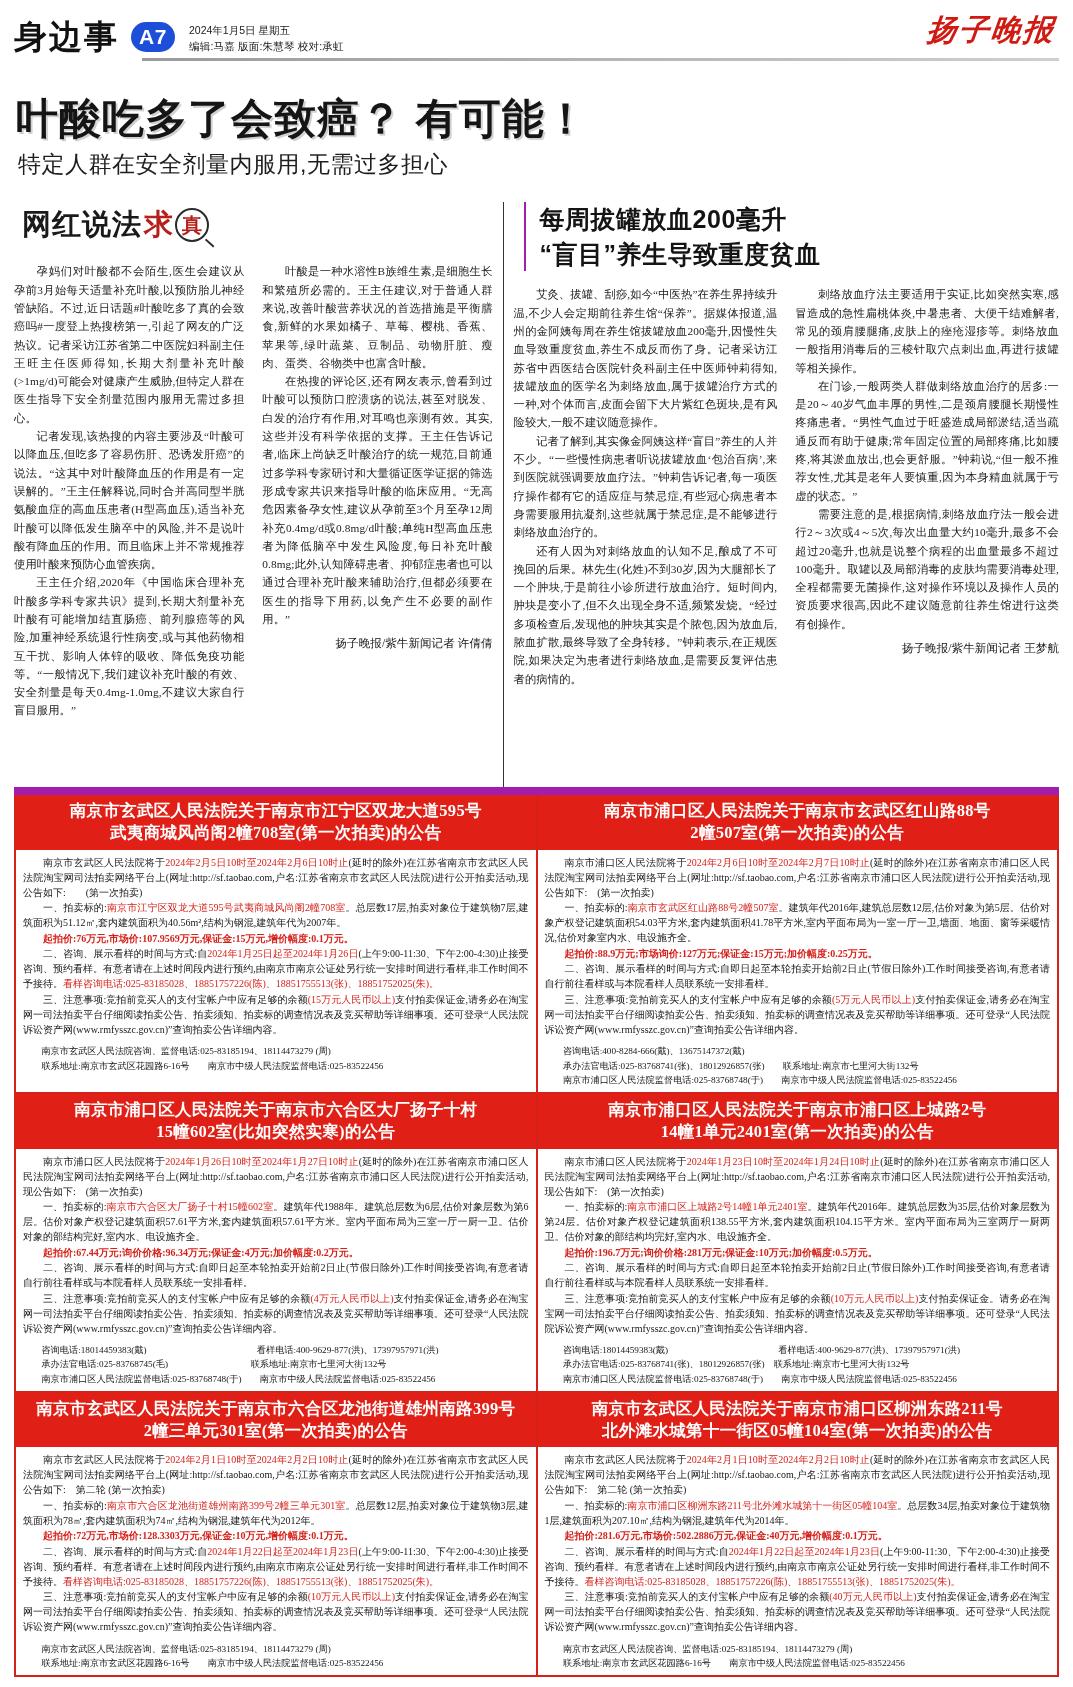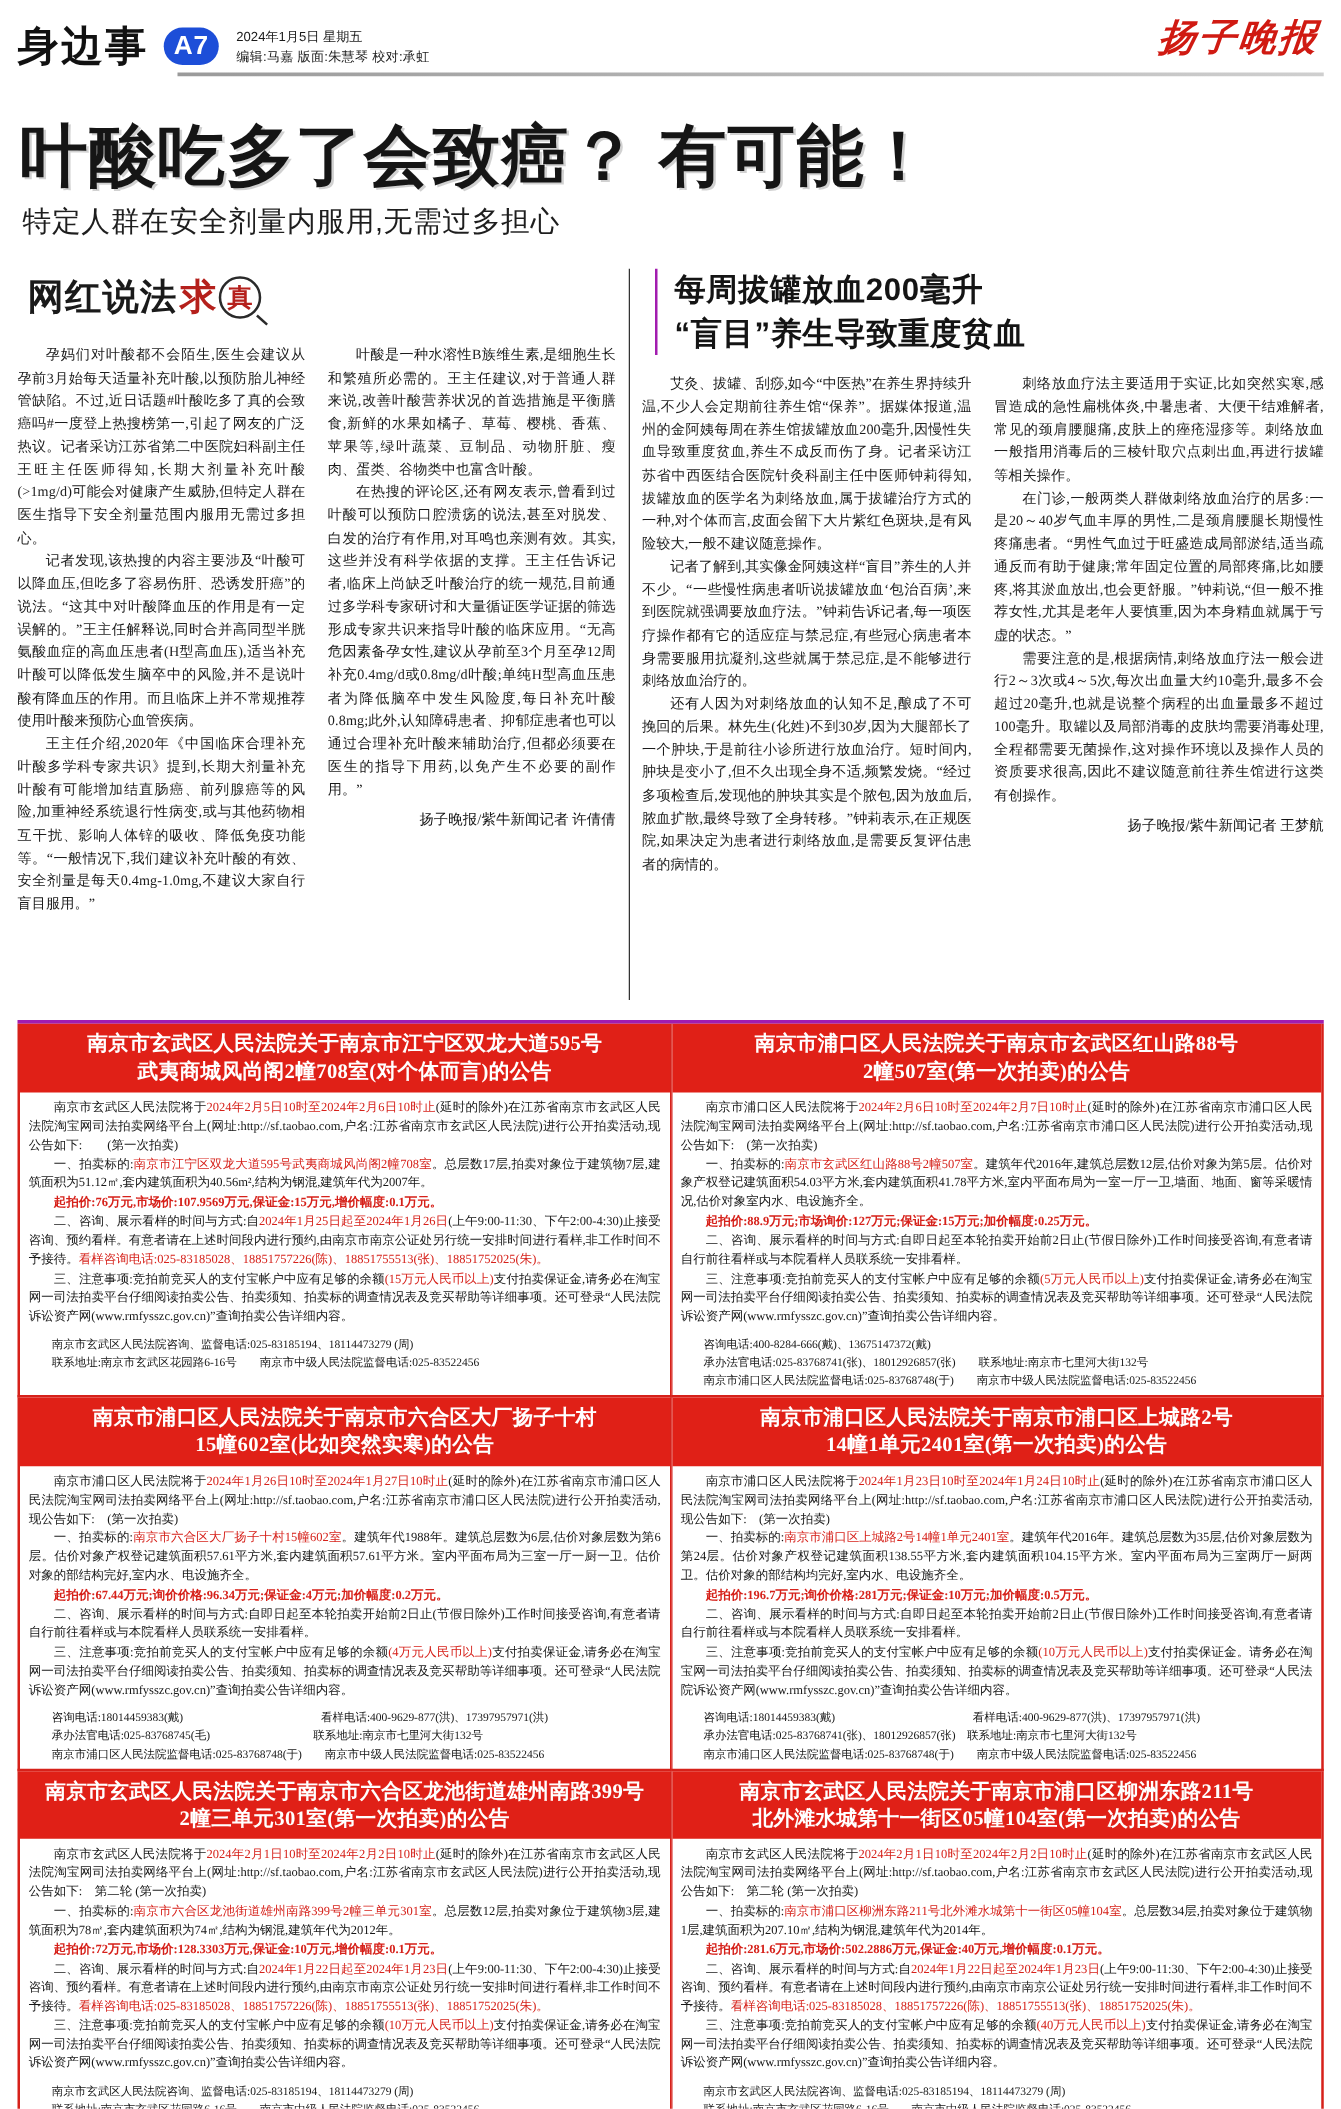--- a/index.html
+++ b/index.html
@@ -35,21 +35,21 @@
     font-size:30px;font-weight:700;color:#d01a12;
     font-style:italic;letter-spacing:2px;
     transform:skewX(-6deg);
   }
   .mh-rule{position:absolute;left:128px;right:0;top:58px;height:3px;
     background:linear-gradient(to right,#9a9a9a,#cfcfcf);}
 
   
   .headline{
     font-family:"Liberation Sans","DejaVu Sans",sans-serif;
-    font-weight:700;font-size:54px;line-height:1.08;letter-spacing:1px;
+    font-weight:700;font-size:42px;line-height:1.08;letter-spacing:1px;
     margin:20px 0 0 2px;color:#151515;
     text-shadow:2px 2px 0 rgba(0,0,0,0.18);
   }
   .subhead{
     font-family:"Liberation Sans","DejaVu Sans",sans-serif;
     font-size:23px;font-weight:400;letter-spacing:0.5px;margin:8px 0 0 4px;color:#1e1e1e;
   }
 
   
   .articles{display:flex;margin-top:22px;height:585px;}
@@ -88,22 +88,22 @@
     color:#1b1b1b;letter-spacing:0.1px;
   }
   .bodytext p{margin:0;text-indent:2em;}
   .byline{
     font-family:"Liberation Serif","DejaVu Serif",serif;
     font-size:11.5px;text-align:right;margin-top:6px;color:#141414;
   }
   .byline b{font-weight:400;}
 
   
-  .notices{display:grid;grid-template-columns:1fr 1fr;gap:0;margin-top:16px;
-    border-top:3px solid #a21caf;}
+  .notices{display:grid;grid-template-columns:1fr 1fr;gap:0;
+    border-top:8px solid #a21caf;}
   .notice{border:2px solid #d6211a;border-top:none;box-sizing:border-box;padding:0;}
   .notice:nth-child(odd){border-right:1px solid #d6211a;}
   .notice:nth-child(even){border-left:1px solid #d6211a;}
   .n-head{
     background:#e02017;color:#fff;text-align:center;
     font-family:"Liberation Serif","DejaVu Serif",serif;
     font-weight:700;font-size:16.5px;line-height:1.32;letter-spacing:0.3px;
     padding:5px 6px 6px 6px;
   }
   .n-body{
@@ -188,21 +188,21 @@
           </div>
         </div>
       </div>
     </div>
   </div>
 
   <div class="notices" id="notices">
       <div class="notice">
         <div class="n-head">
           <div>南京市玄武区人民法院关于南京市江宁区双龙大道595号</div>
-          <div>武夷商城风尚阁2幢708室(对个体而言)的公告</div>
+          <div>武夷商城风尚阁2幢708室(第一次拍卖)的公告</div>
         </div>
         <div class="n-body">
           <p><span>南京市玄武区人民法院将于</span><span class="r">2024年2月5日10时至2024年2月6日10时止</span><span>(延时的除外)在江苏省南京市玄武区人民法院淘宝网司法拍卖网络平台上(网址:http://sf.taobao.com,户名:江苏省南京市玄武区人民法院)进行公开拍卖活动,现公告如下:　　(第一次拍卖)</span></p>
           <p><span>一、拍卖标的:</span><span class="r">南京市江宁区双龙大道595号武夷商城风尚阁2幢708室</span><span>。总层数17层,拍卖对象位于建筑物7层,建筑面积为51.12㎡,套内建筑面积为40.56m²,结构为钢混,建筑年代为2007年。</span></p>
           <p><span class="rb">起拍价:76万元,市场价:107.9569万元,保证金:15万元,增价幅度:0.1万元。</span></p>
           <p><span>二、咨询、展示看样的时间与方式:自</span><span class="r">2024年1月25日起至2024年1月26日</span><span>(上午9:00-11:30、下午2:00-4:30)止接受咨询、预约看样。有意者请在上述时间段内进行预约,由南京市南京公证处另行统一安排时间进行看样,非工作时间不予接待。</span><span class="r">看样咨询电话:025-83185028、18851757226(陈)、18851755513(张)、18851752025(朱)。</span></p>
           <p><span>三、注意事项:竞拍前竞买人的支付宝帐户中应有足够的余额</span><span class="r">(15万元人民币以上)</span><span>支付拍卖保证金,请务必在淘宝网一司法拍卖平台仔细阅读拍卖公告、拍卖须知、拍卖标的调查情况表及竞买帮助等详细事项。还可登录“人民法院诉讼资产网(www.rmfysszc.gov.cn)”查询拍卖公告详细内容。</span></p>
         </div>
         <div class="n-foot">
           <div>南京市玄武区人民法院咨询、监督电话:025-83185194、18114473279  (周)</div>

